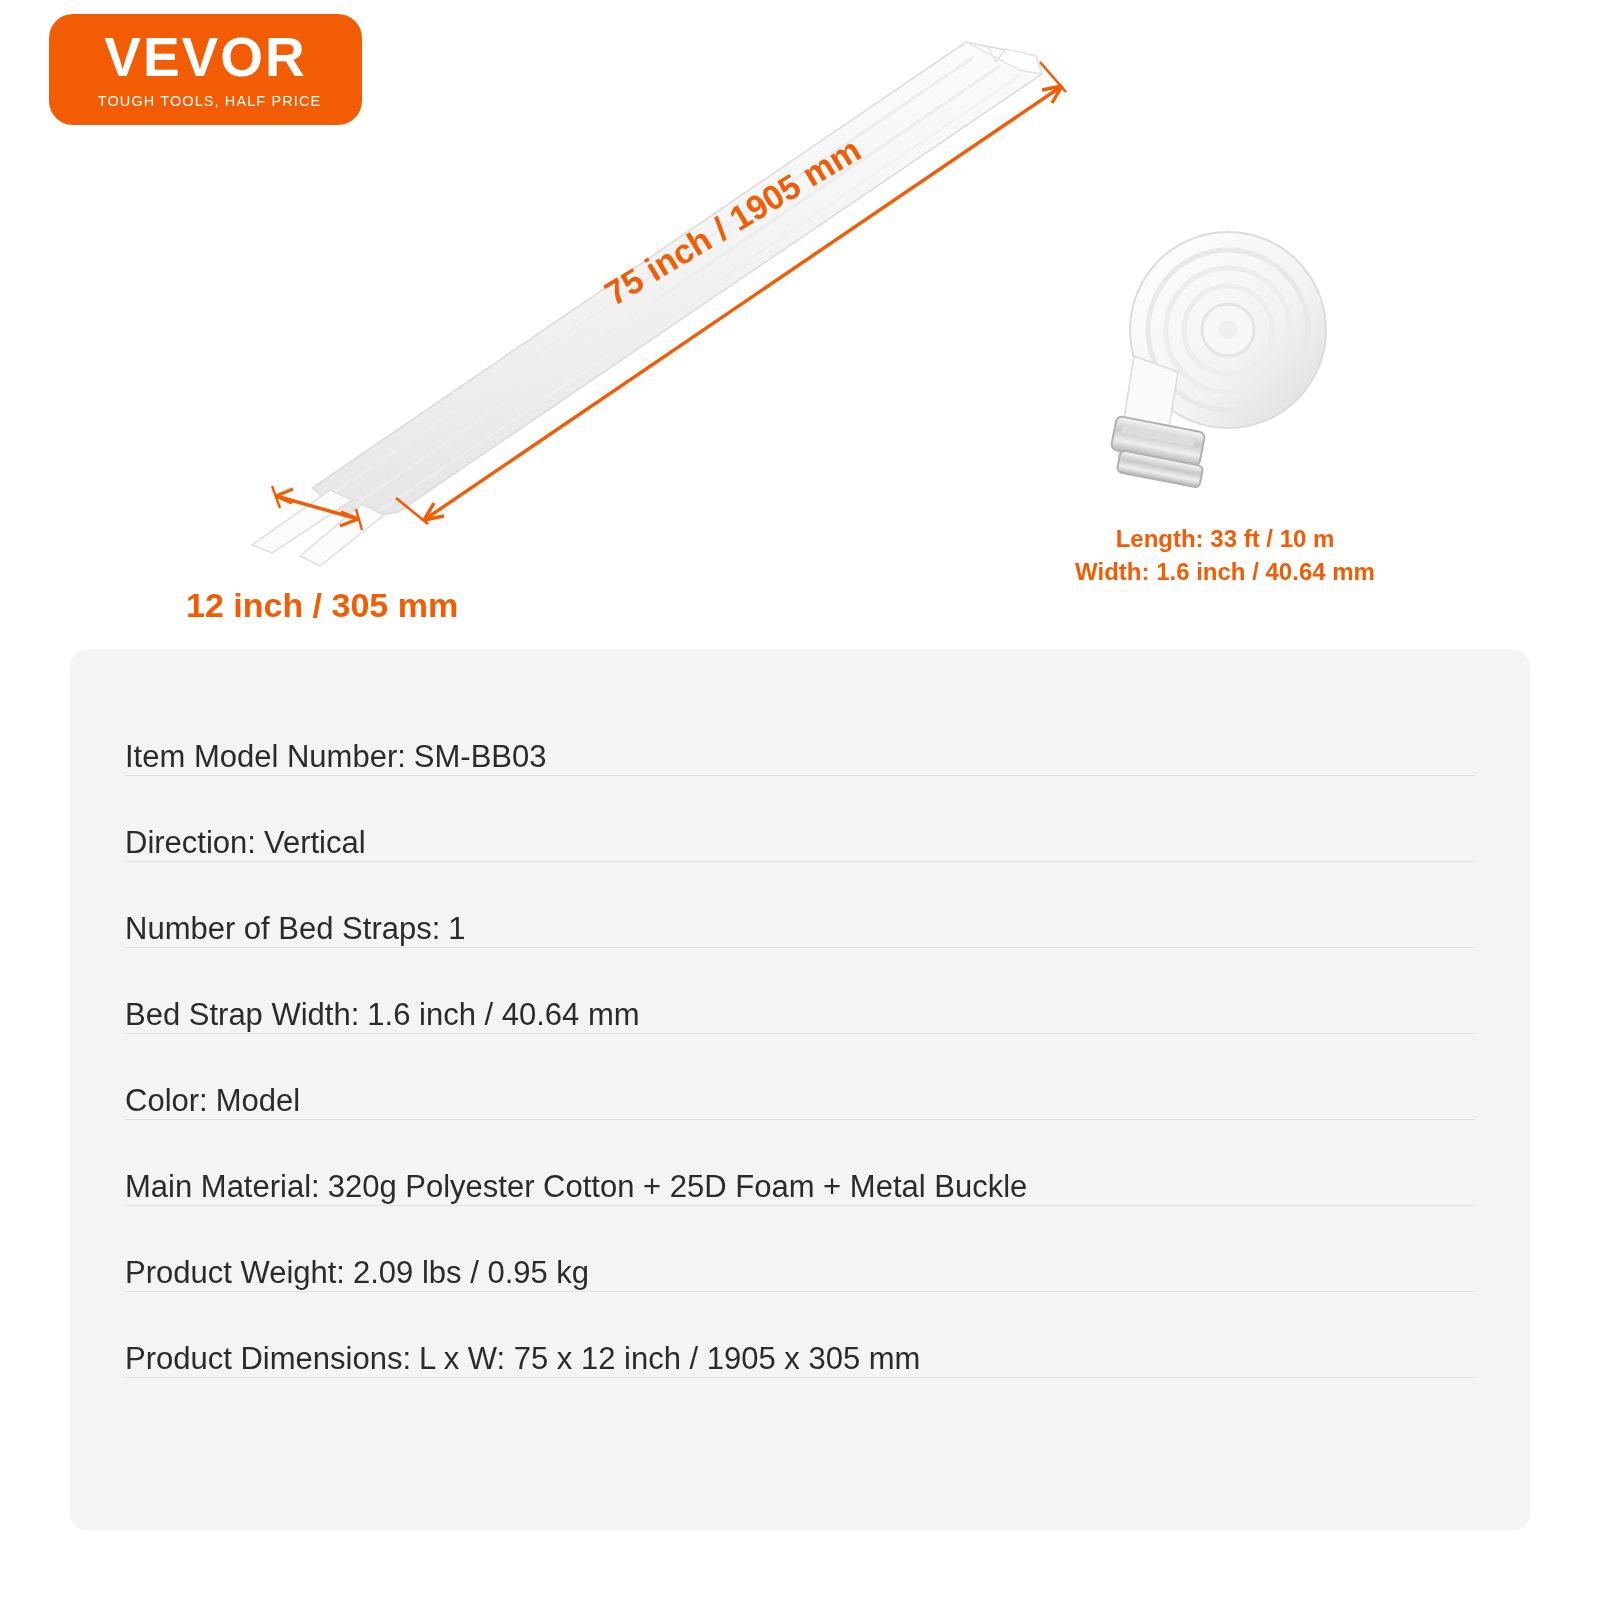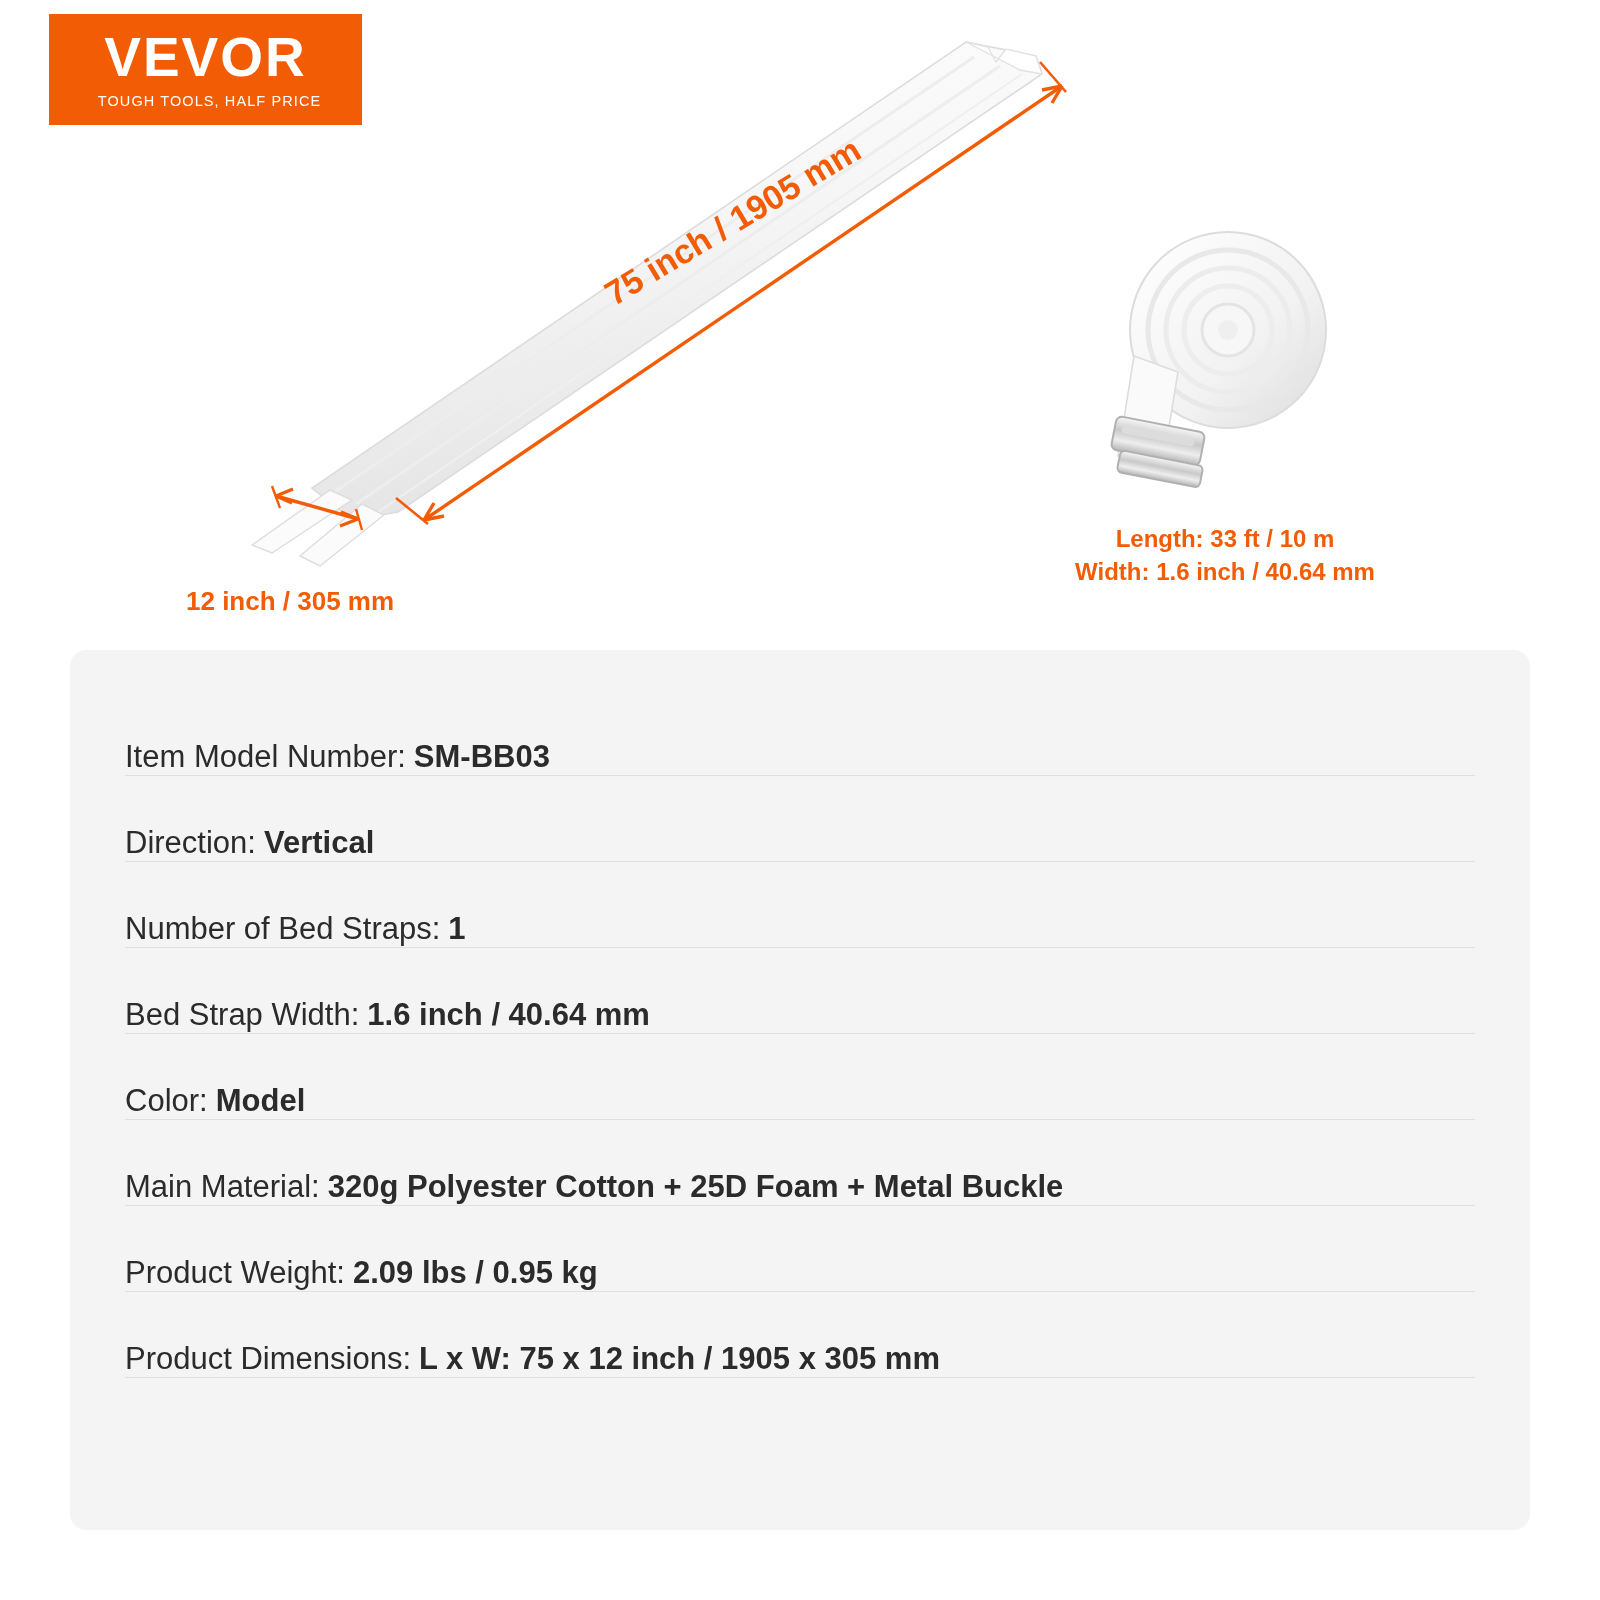--- a/index.html
+++ b/index.html
@@ -20,20 +20,21 @@
     position: absolute;
     left: 49px;
     top: 14px;
     width: 313px;
     height: 111px;
     background: #f25c05;
     display: flex;
     flex-direction: column;
     align-items: center;
     justify-content: center;
+    border-radius: 24px;
   }
   .logo-word {
     color: #ffffff;
     font-size: 55px;
     font-weight: bold;
     letter-spacing: 2px;
     line-height: 1;
   }
   .logo-tag {
     color: #ffffff;
@@ -63,21 +64,21 @@
   .dim-diag {
     left: 598px;
     top: 280px;
     font-size: 34px;
     transform: rotate(-31deg);
     transform-origin: left top;
   }
   .dim-width {
     left: 186px;
     top: 586px;
-    font-size: 26px;
+    font-size: 34px;
   }
   .roll-spec {
     position: absolute;
     left: 975px;
     top: 523px;
     width: 500px;
     text-align: center;
     color: #f25c05;
     font-weight: bold;
     font-size: 24px;
@@ -109,21 +110,21 @@
     color: #2b2b2b;
   }
   .spec-row:last-child {
     border-bottom: 1px solid #e0e0e0;
   }
   .spec-label {
     font-weight: normal;
     white-space: nowrap;
   }
   .spec-value {
-    font-weight: bold;
+    font-weight: normal;
     white-space: nowrap;
     margin-left: 8px;
   }
 
   
   svg.art { position: absolute; left: 0; top: 0; }
 </style>
 </head>
 <body>
 

